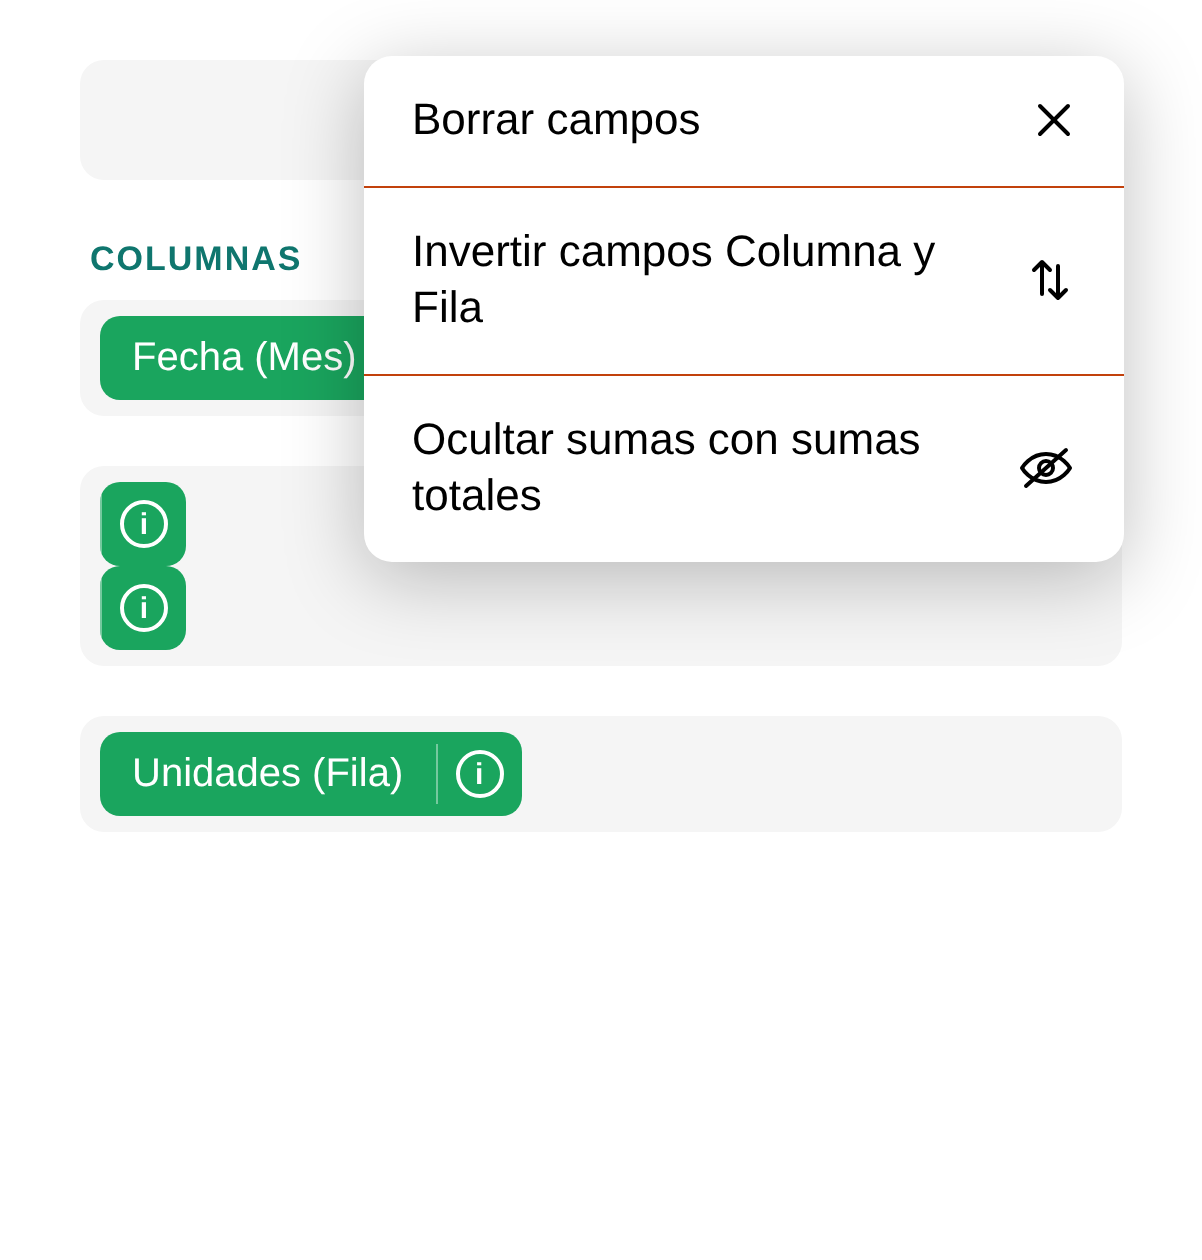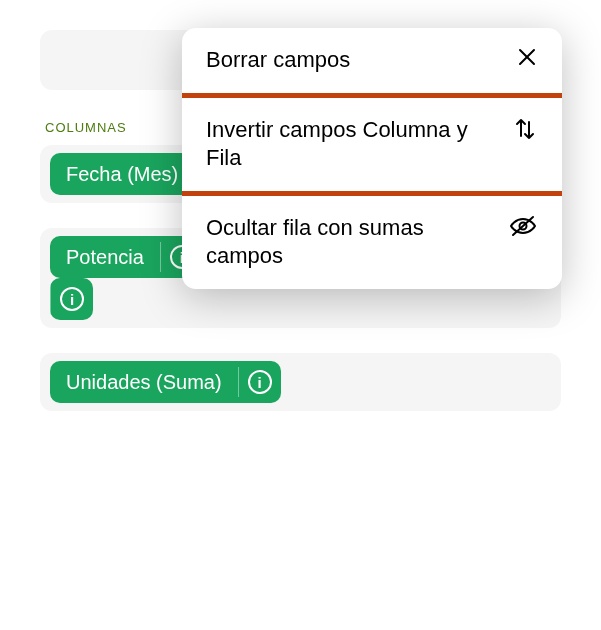--- a/index.html
+++ b/index.html
@@ -29,23 +29,23 @@
       margin-bottom: 25px;
     }
     .section-header {
       display: flex;
       justify-content: space-between;
       align-items: center;
       margin-bottom: 10px;
       padding: 0 5px;
     }
     .section-label {
-      font-size: 13px;
-      font-weight: 400;
-      color: #4d7c0f;
+      font-size: 17px;
+      font-weight: 700;
+      color: #0f766e;
       letter-spacing: 1px;
     }
     .more-button {
       width: 28px;
       height: 28px;
       border-radius: 50%;
       border: 2px solid #1aa55e;
       background: transparent;
       display: flex;
       align-items: center;
@@ -118,27 +118,27 @@
       left: 182px;
       width: 380px;
       background: #ffffff;
       border-radius: 14px;
       box-shadow: 0 8px 40px rgba(0,0,0,0.25);
       z-index: 100;
       overflow: hidden;
     }
     .popover-item {
       display: flex;
-      align-items: flex-start;
+      align-items: center;
       justify-content: space-between;
       padding: 18px 24px;
       cursor: pointer;
     }
     .popover-item + .popover-item {
-      border-top: 5px solid #c2410c;
+      border-top: 1px solid #c2410c;
     }
     .popover-item-label {
       font-size: 22px;
       color: #000;
       line-height: 1.3;
       flex: 1;
       padding-right: 12px;
     }
     .popover-item-icon {
       flex-shrink: 0;
@@ -171,21 +171,20 @@
           </div>
         </div>
       </div>
     </div>
   </div>
 
   <div class="section">
     <div class="section-content">
       <div>
         <div class="chip">
-          <div class="chip-label">Potencia</div>
           <div class="chip-divider"></div>
           <div class="chip-info">
             <div class="info-circle">i</div>
           </div>
         </div>
       </div>
       <div>
         <div class="chip">
           <div class="chip-divider"></div>
           <div class="chip-info">
@@ -193,21 +192,21 @@
           </div>
         </div>
       </div>
     </div>
   </div>
 
   <div class="section">
     <div class="section-content">
       <div>
         <div class="chip">
-          <div class="chip-label">Unidades (Suma)</div>
+          <div class="chip-label">Unidades (Fila)</div>
           <div class="chip-divider"></div>
           <div class="chip-info">
             <div class="info-circle">i</div>
           </div>
         </div>
       </div>
     </div>
   </div>
 </div>
 
@@ -224,21 +223,21 @@
   <div class="popover-item">
     <div class="popover-item-label">Invertir campos Columna y Fila</div>
     <div class="popover-item-icon">
       <svg width="26" height="26" viewBox="0 0 26 26" fill="none" stroke="#000" stroke-width="2" stroke-linecap="round" stroke-linejoin="round">
         <path d="M9 4 L9 20 M9 4 L5 8 M9 4 L13 8"></path>
         <path d="M17 22 L17 6 M17 22 L13 18 M17 22 L21 18"></path>
       </svg>
     </div>
   </div>
   <div class="popover-item">
-    <div class="popover-item-label">Ocultar fila con sumas campos</div>
+    <div class="popover-item-label">Ocultar sumas con sumas totales</div>
     <div class="popover-item-icon">
       <svg width="30" height="24" viewBox="0 0 30 24" fill="none" stroke="#000" stroke-width="2" stroke-linecap="round" stroke-linejoin="round">
         <path d="M3 12 C3 12 7 5 15 5 C23 5 27 12 27 12 C27 12 23 19 15 19 C7 19 3 12 3 12 Z"></path>
         <circle cx="15" cy="12" r="3.5"></circle>
         <line x1="5" y1="21" x2="25" y2="3"></line>
       </svg>
     </div>
   </div>
 </div>
 

